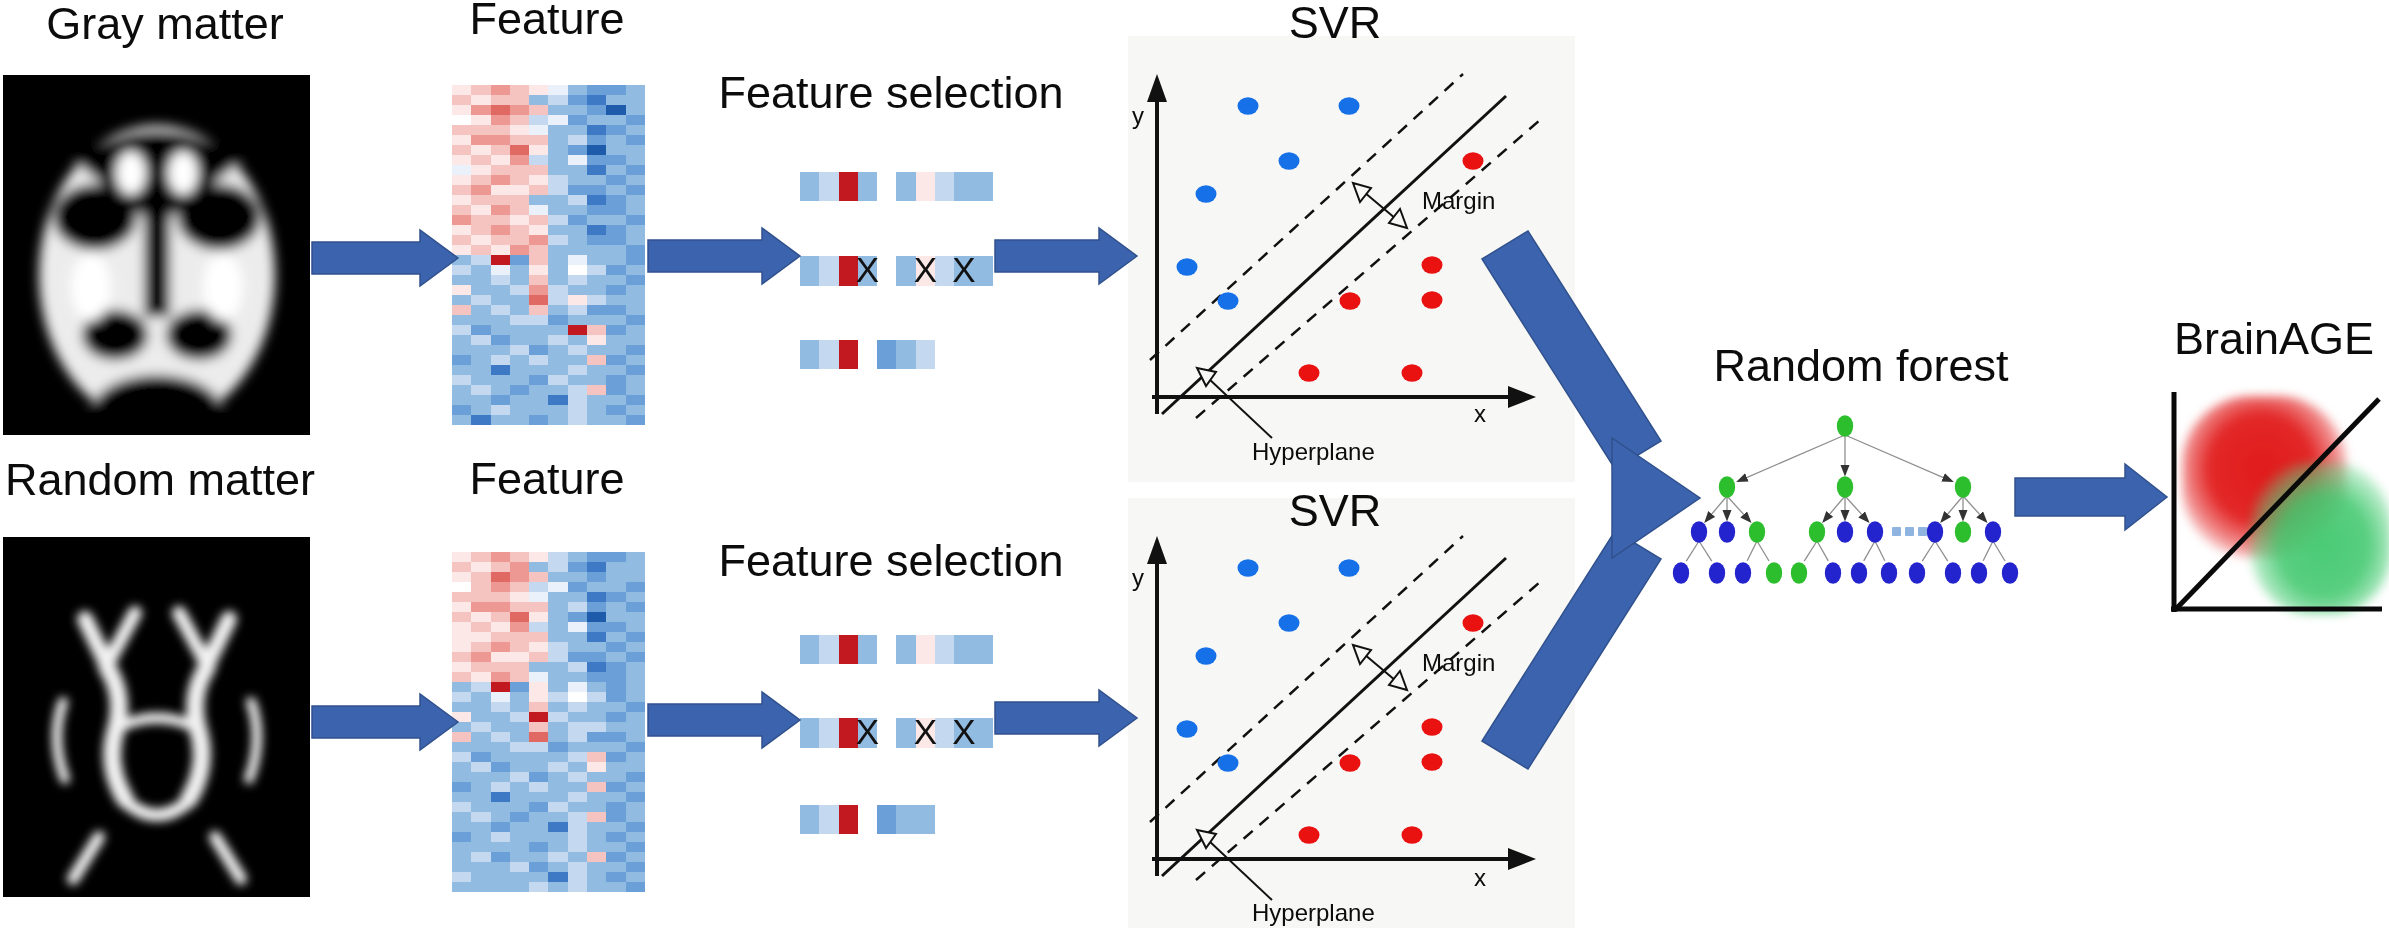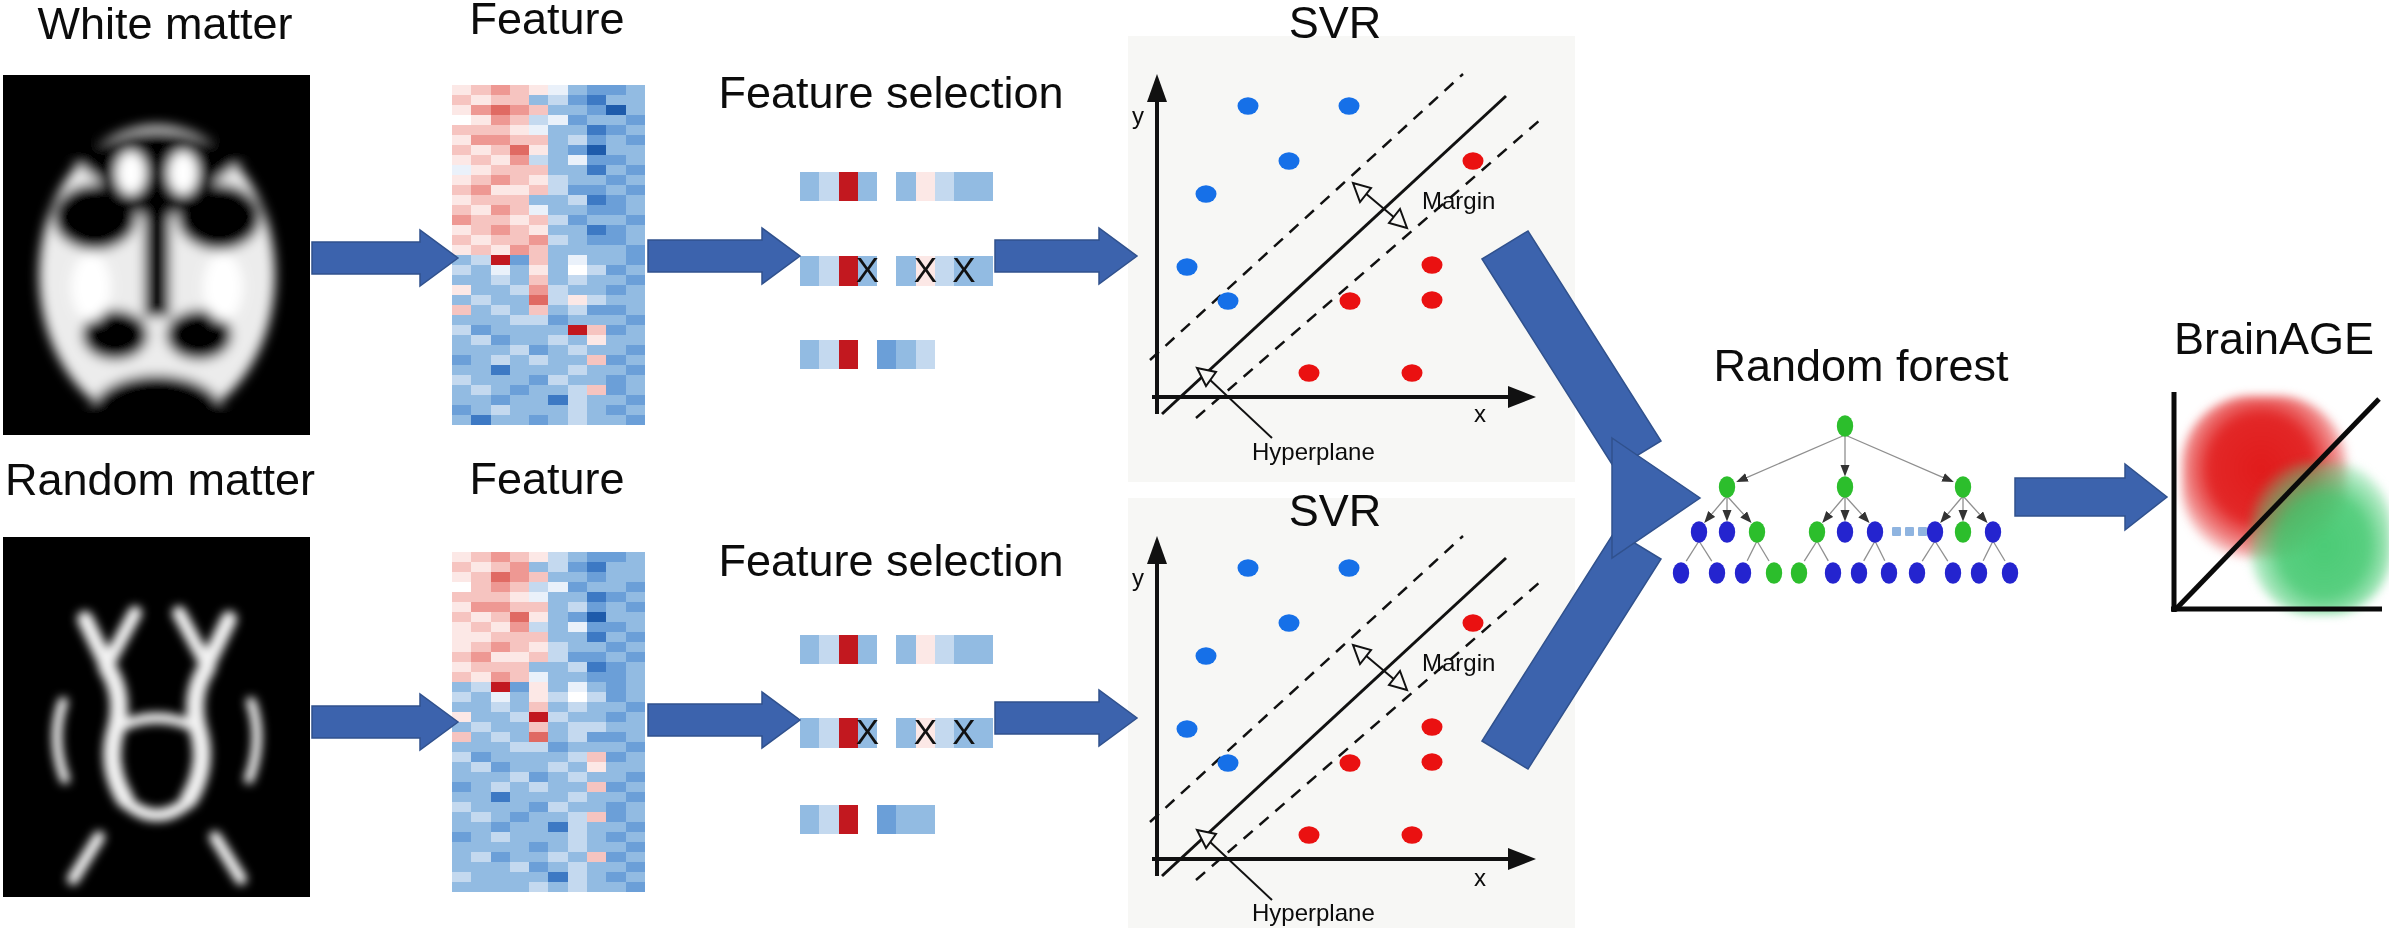--- a/index.html
+++ b/index.html
@@ -306,21 +306,21 @@
         <rect x="1918" y="527" width="9" height="9" rx="1" fill="#8fb4e0"></rect>
       </g>
 
     <g stroke="#0a0a0a">
       <line x1="2174" y1="392" x2="2174" y2="612" stroke-width="5"></line>
       <line x1="2171" y1="609" x2="2382" y2="609" stroke-width="5"></line>
       <line x1="2175" y1="610" x2="2379" y2="399" stroke-width="5"></line>
     </g>
   </svg>
 
-  <div class="lbl big" style="left:5px;top:1px;width:320px;">White matter</div>
+  <div class="lbl big" style="left:5px;top:1px;width:320px;">Gray matter</div>
   <div class="lbl big" style="left:432px;top:-4px;width:230px;">Feature</div>
   <div class="lbl big" style="left:676px;top:70px;width:430px;">Feature selection</div>
   <div class="lbl big" style="left:1165px;top:0px;width:340px;">SVR</div>
   <div class="lbl big" style="left:0px;top:457px;width:320px;">Random matter</div>
   <div class="lbl big" style="left:432px;top:456px;width:230px;">Feature</div>
   <div class="lbl big" style="left:676px;top:538px;width:430px;">Feature selection</div>
   <div class="lbl big" style="left:1165px;top:488px;width:340px;">SVR</div>
   <div class="lbl big" style="left:2159px;top:316px;width:230px;">BrainAGE</div>
   <div class="lbl big" style="left:1681px;top:343px;width:360px;">Random forest</div>
 

